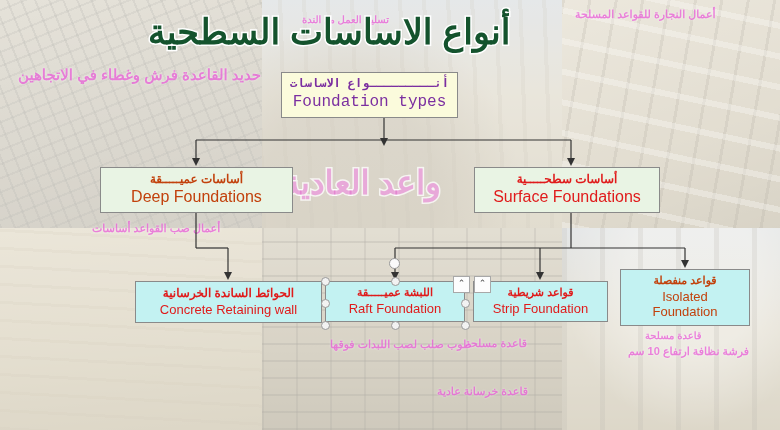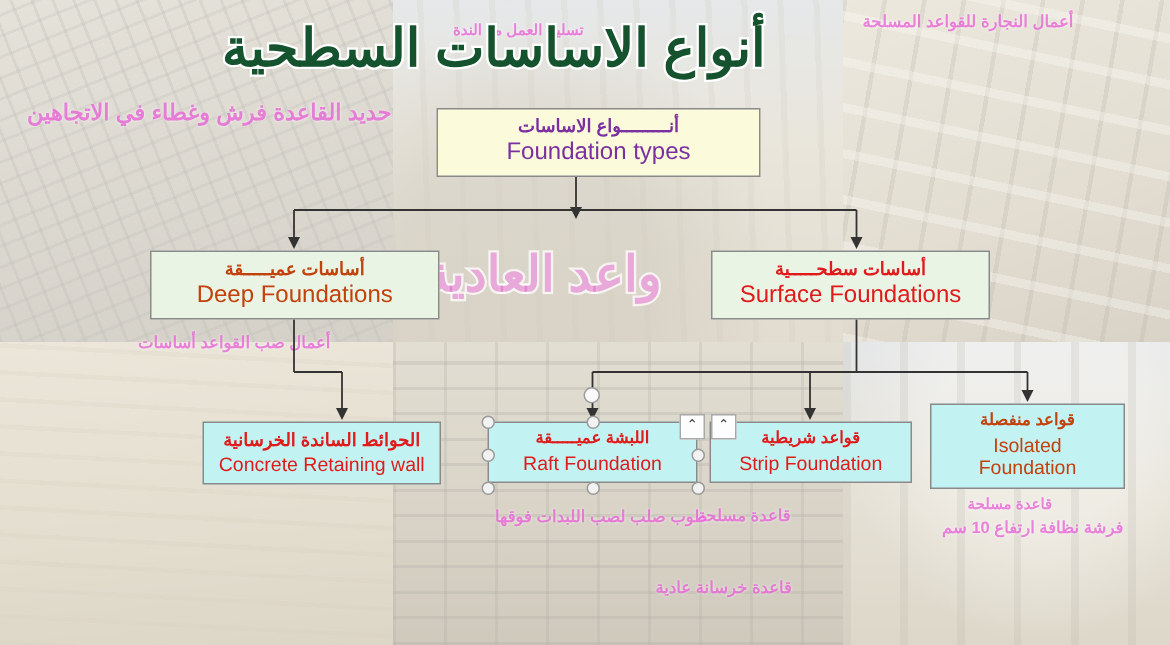--- a/index.html
+++ b/index.html
@@ -122,24 +122,24 @@
     font-size: 16px;
   }
   .cream { background: #fbfbdc; }
   .mint  { background: #e9f4e4; }
   .aqua  { background: #c3f2f2; }
 
   .c-purple .ar, .c-purple .en { color: #7b2fa0; }
   .c-black  .ar, .c-black  .en { color: #c2410c; }
   .c-red    .ar, .c-red    .en { color: #e01b1b; }
 
-  #node-foundation-types { left: 291px; top: 72px;  width: 216px; }
+  #node-foundation-types { left: 281px; top: 72px;  width: 177px; font-family: Liberation Mono, monospace; }
   #node-deep             { left: 100px; top: 167px; width: 193px; }
   #node-surface          { left: 474px; top: 167px; width: 186px; }
-  #node-retaining        { left: 135px; top: 281px; width: 159px; }
+  #node-retaining        { left: 135px; top: 281px; width: 187px; }
   #node-raft             { left: 325px; top: 281px; width: 140px; }
   #node-strip            { left: 473px; top: 281px; width: 135px; }
   #node-isolated         { left: 620px; top: 269px; width: 130px; }
 
   #node-raft .ar, #node-raft .en,
   #node-strip .ar, #node-strip .en { font-size: 11px; }
   #node-raft .en, #node-strip .en, #node-retaining .en, #node-isolated .en { font-size: 13px; }
   #node-isolated .ar { font-size: 11px; }
 
   

